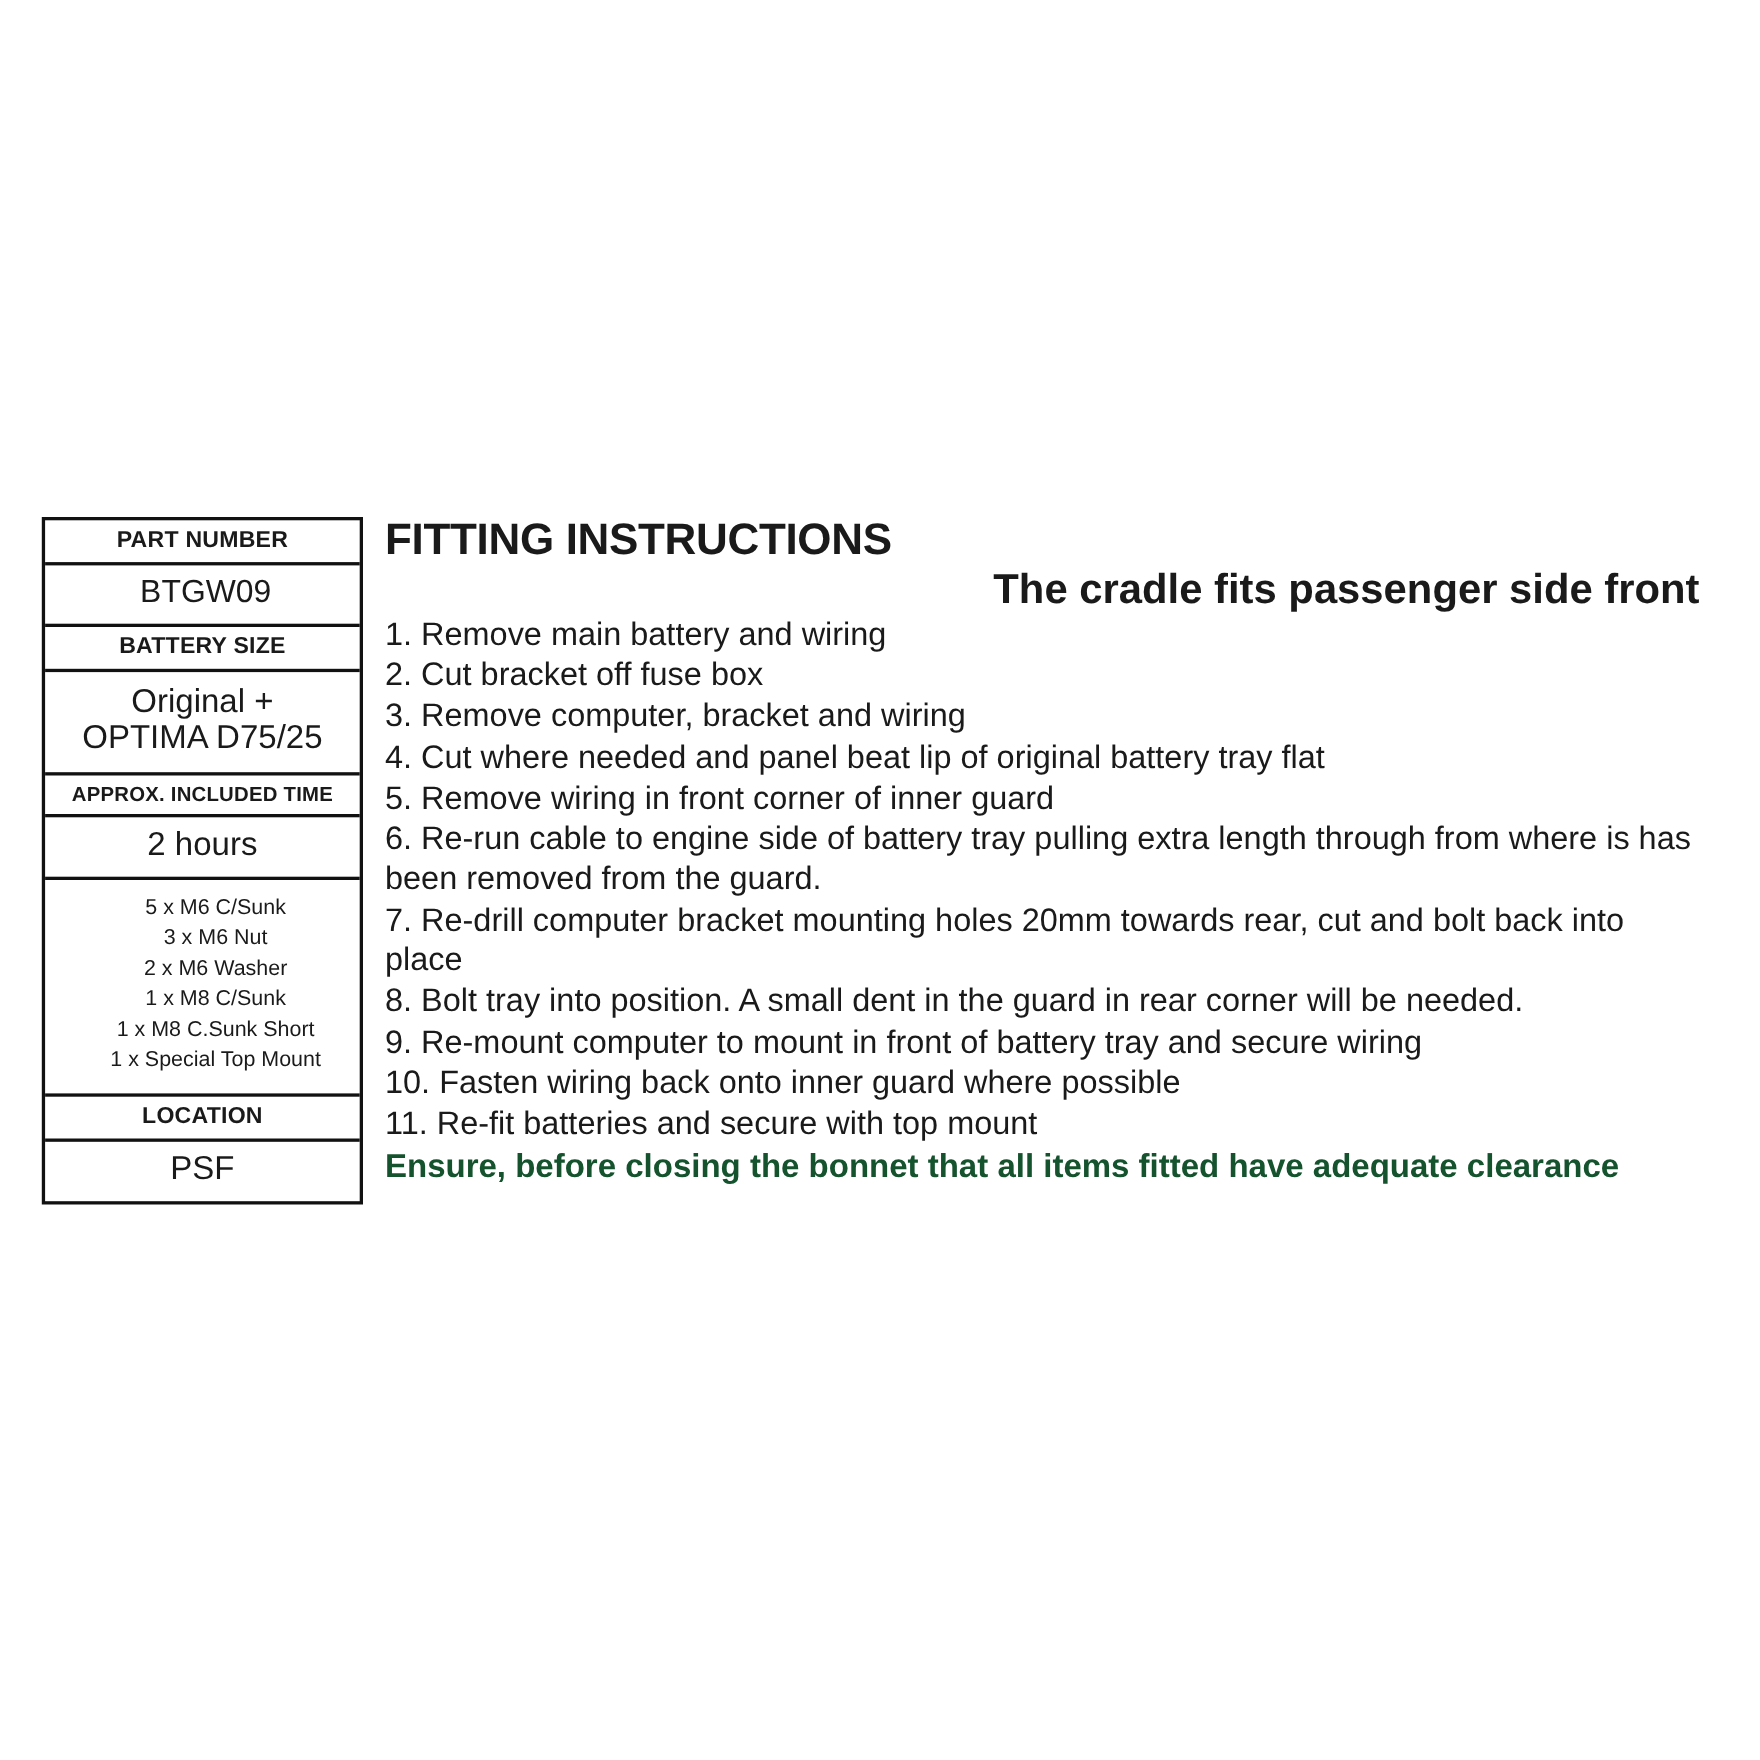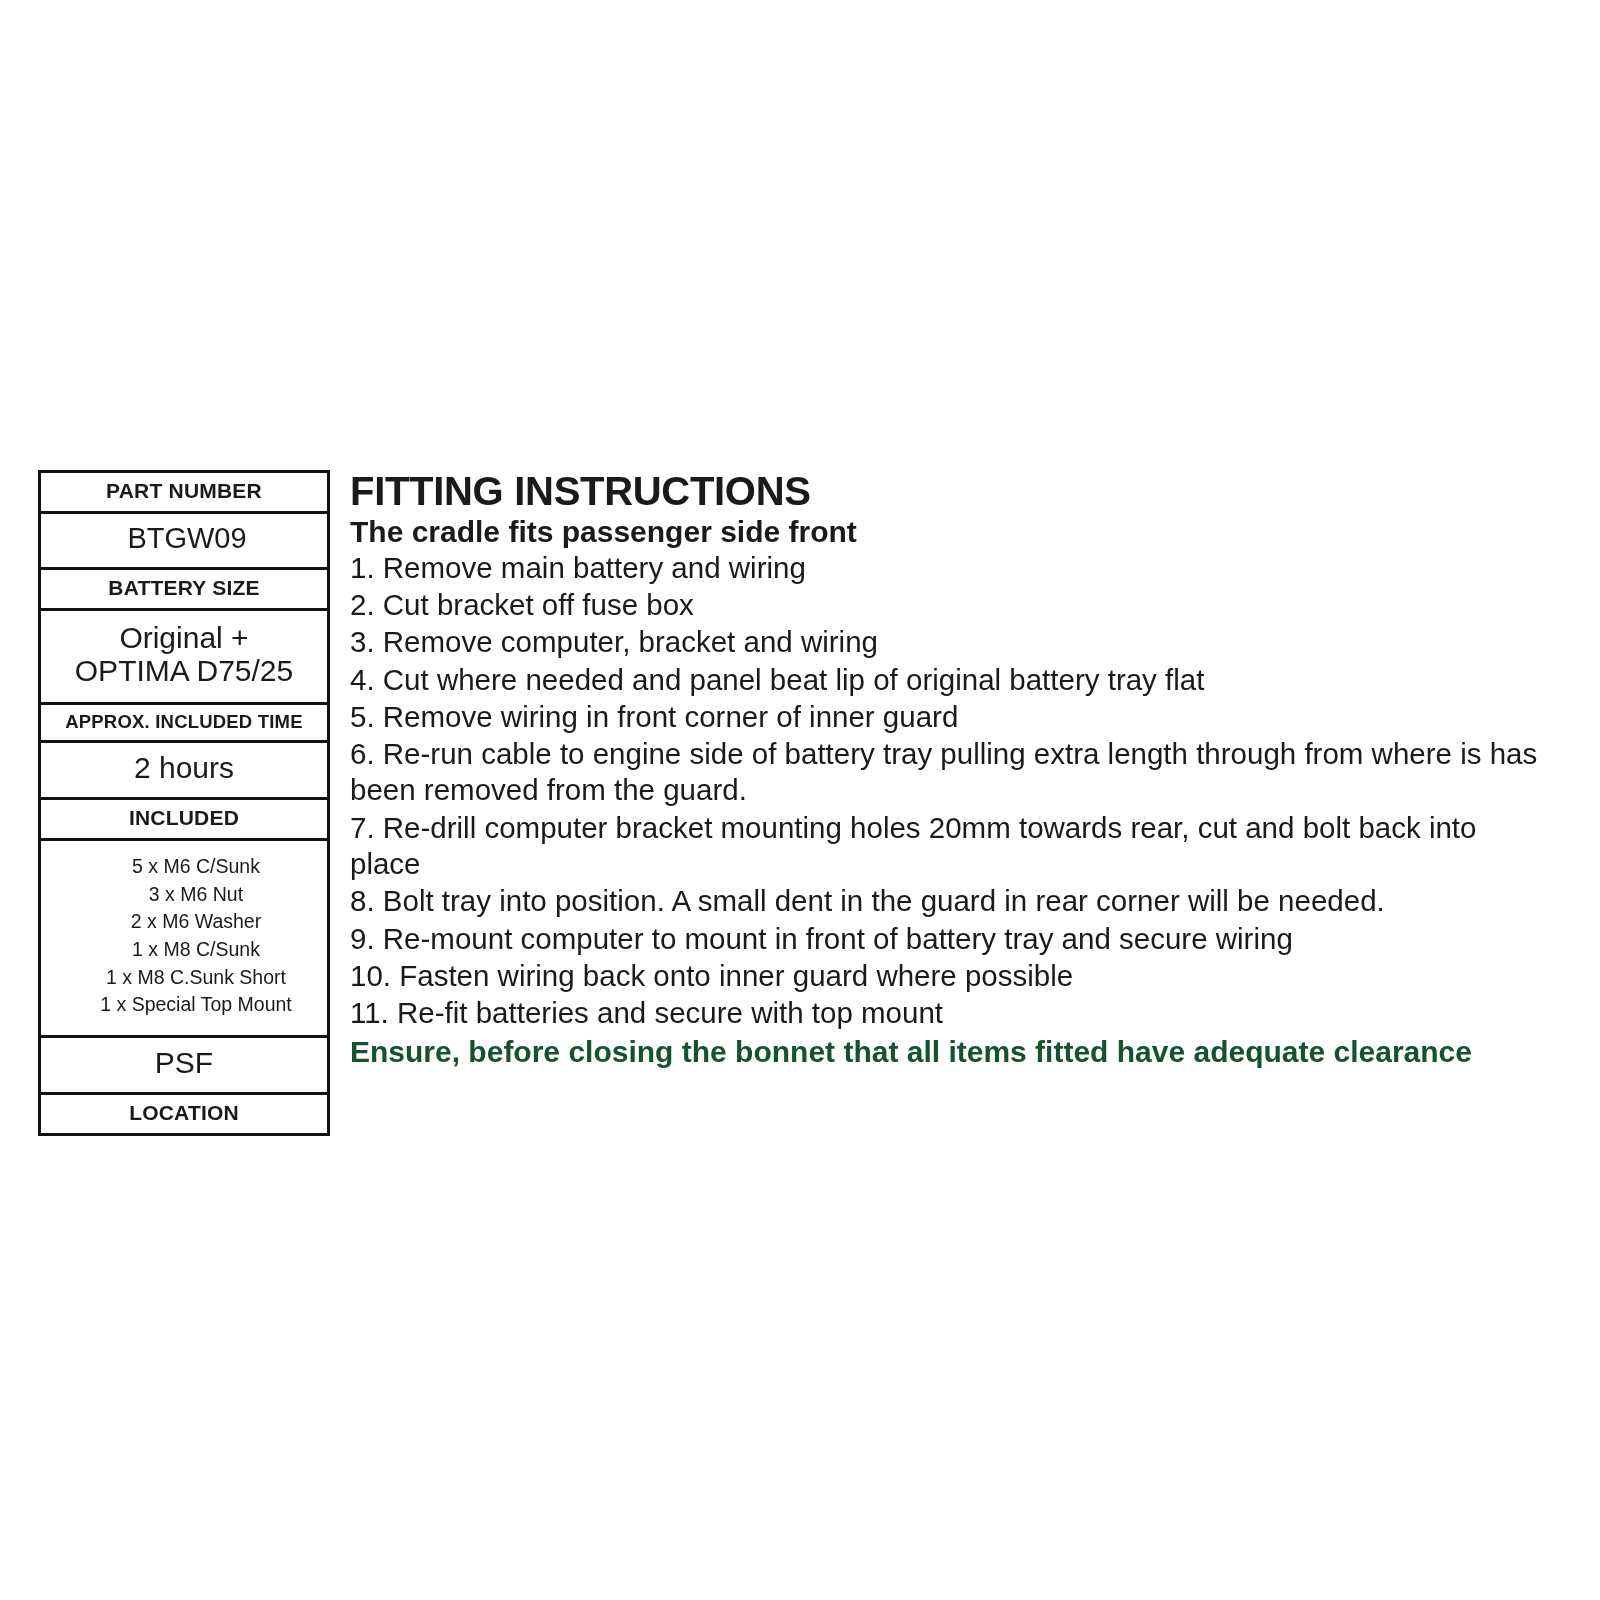--- a/index.html
+++ b/index.html
@@ -87,24 +87,25 @@
     width: 1195px;
   }
   .inst-title {
     font-size: 40px;
     font-weight: bold;
     letter-spacing: -0.3px;
     line-height: 1.08;
     margin-bottom: 2px;
   }
   .inst-subtitle {
-    font-size: 30px;
+    font-size: 38px;
     font-weight: bold;
     line-height: 1.12;
     margin-bottom: 1px;
+    text-align: right;
   }
   .inst-step {
     font-size: 29.5px;
     line-height: 1.23;
     margin-top: 1px;
   }
   .inst-warning {
     font-size: 30px;
     font-weight: bold;
     color: #14532d;
@@ -127,34 +128,33 @@
 
     <div class="spec-row spec-value two-line">
       <div>Original +</div>
       <div>OPTIMA D75/25</div>
     </div>
 
     <div class="spec-row spec-head small">APPROX. INCLUDED TIME</div>
 
     <div class="spec-row spec-value">2 hours</div>
 
-    <div class="spec-row spec-head">INCLUDED</div>
 
     <div class="spec-row included-list">
       <div>5 x M6 C/Sunk</div>
       <div>3 x M6 Nut</div>
       <div>2 x M6 Washer</div>
       <div>1 x M8 C/Sunk</div>
       <div>1 x M8 C.Sunk Short</div>
       <div>1 x Special Top Mount</div>
     </div>
 
+    <div class="spec-row spec-head">LOCATION</div>
+
     <div class="spec-row spec-value">PSF</div>
-
-    <div class="spec-row spec-head">LOCATION</div>
   </div>
 
   <div class="instructions">
     <div class="inst-title">FITTING INSTRUCTIONS</div>
     <div class="inst-subtitle">The cradle fits passenger side front</div>
 
     <div class="inst-step">1. Remove main battery and wiring</div>
     <div class="inst-step">2. Cut bracket off fuse box</div>
     <div class="inst-step">3. Remove computer, bracket and wiring</div>
     <div class="inst-step">4. Cut where needed and panel beat lip of original battery tray flat</div>

